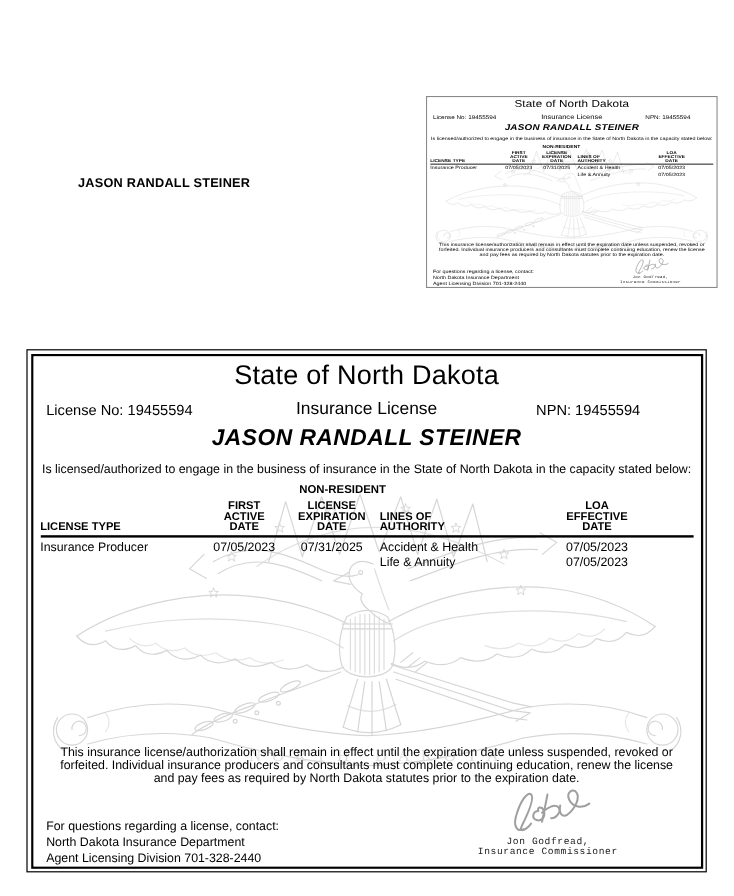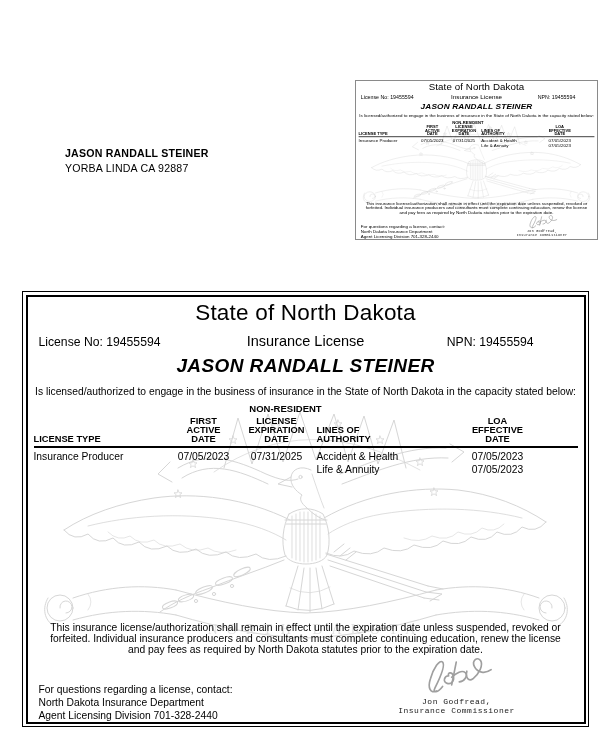--- a/index.html
+++ b/index.html
@@ -65,21 +65,20 @@
   .c-sign { position:absolute; top:356px; right:22px; width:210px; text-align:center; }
   .c-sign .sig-svg { display:block; margin:0 auto; }
   .sig-name { font-family:"Liberation Mono", monospace; font-size:8px; line-height:9.5px;
               letter-spacing:0.5px; color:#222; white-space:nowrap; }
 </style>
 </head>
 <body>
 
 <div class="address">
   <div class="name">JASON RANDALL STEINER</div>
-  <div>YORBA LINDA CA 92887</div>
 </div>
 
 <div class="card-outer">
   <div class="card-scale">
       <div class="cert">
 
   <svg class="c-seal" viewBox="0 0 556 265" aria-hidden="true">
     <g stroke="#d6d6d6" fill="none" stroke-width="1" stroke-linecap="round" stroke-linejoin="round">
 
       <path d="M196,66 L210,16 L224,62 L240,12 L255,60 L272,10 L288,58 L306,12 L320,60 L336,14 L350,62 L366,18 L378,66"></path>

